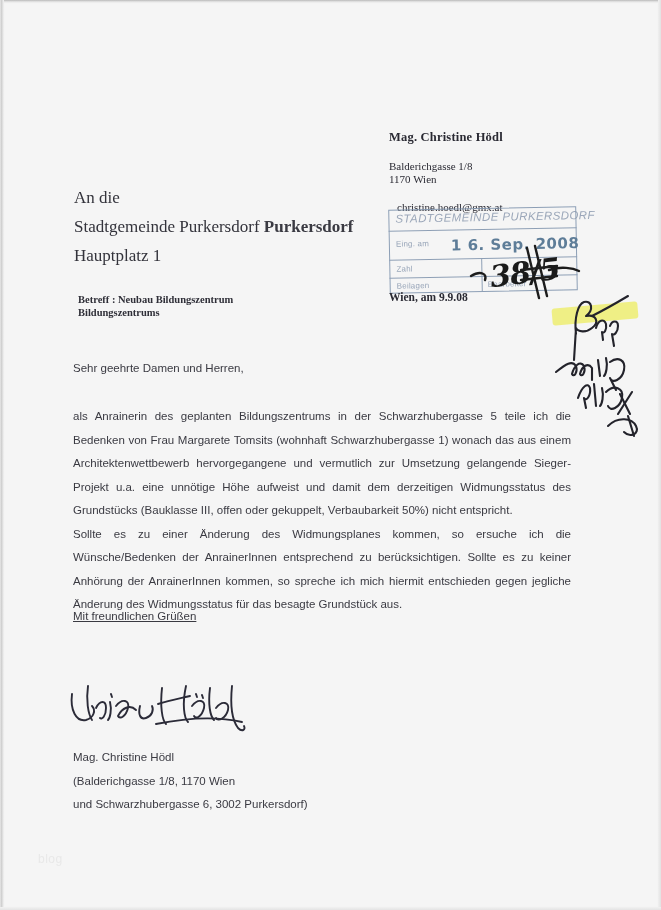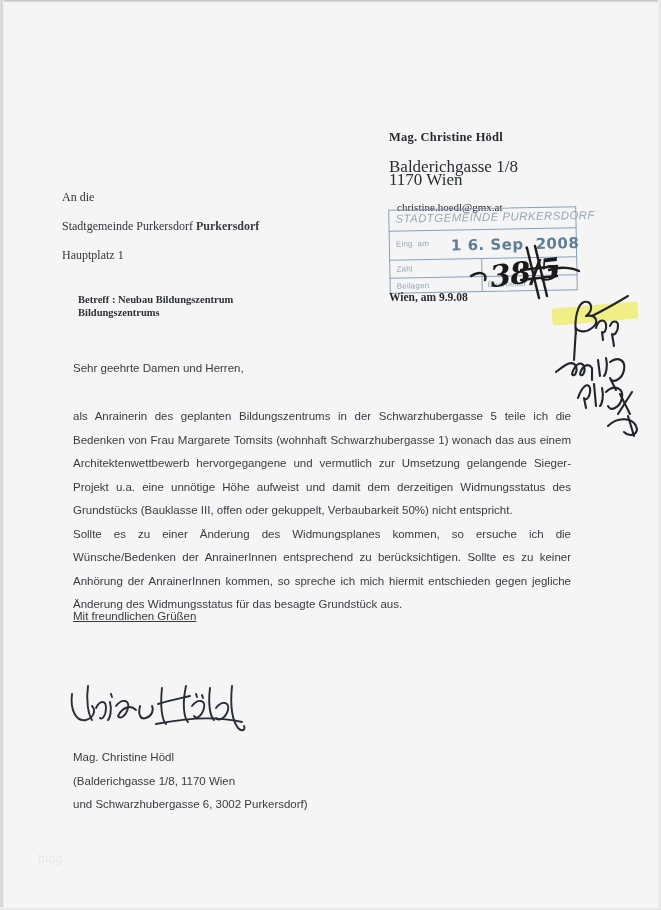--- a/index.html
+++ b/index.html
@@ -49,38 +49,38 @@
     font-family: "Liberation Serif", serif;
     color: #2a2a33;
   }
   .sender-name {
     font-size: 12.5px;
     font-weight: bold;
     letter-spacing: 0.2px;
   }
   .sender-addr {
     margin-top: 15px;
-    font-size: 17px;
+    font-size: 11px;
     line-height: 13px;
   }
   .sender-mail {
     margin-top: 15px;
     font-size: 11px;
     margin-left: 8px;
   }
 
   
   .recipient {
     position: absolute;
-    left: 62px;
+    left: 74px;
     top: 183px;
     width: 330px;
     font-family: "Liberation Serif", serif;
     color: #33333b;
-    font-size: 12px;
+    font-size: 17px;
     line-height: 29px;
   }
   .recipient .dup {
     font-weight: 600;
     color: #3a3a42;
   }
   .betreff {
     position: absolute;
     left: 78px;
     top: 293px;

